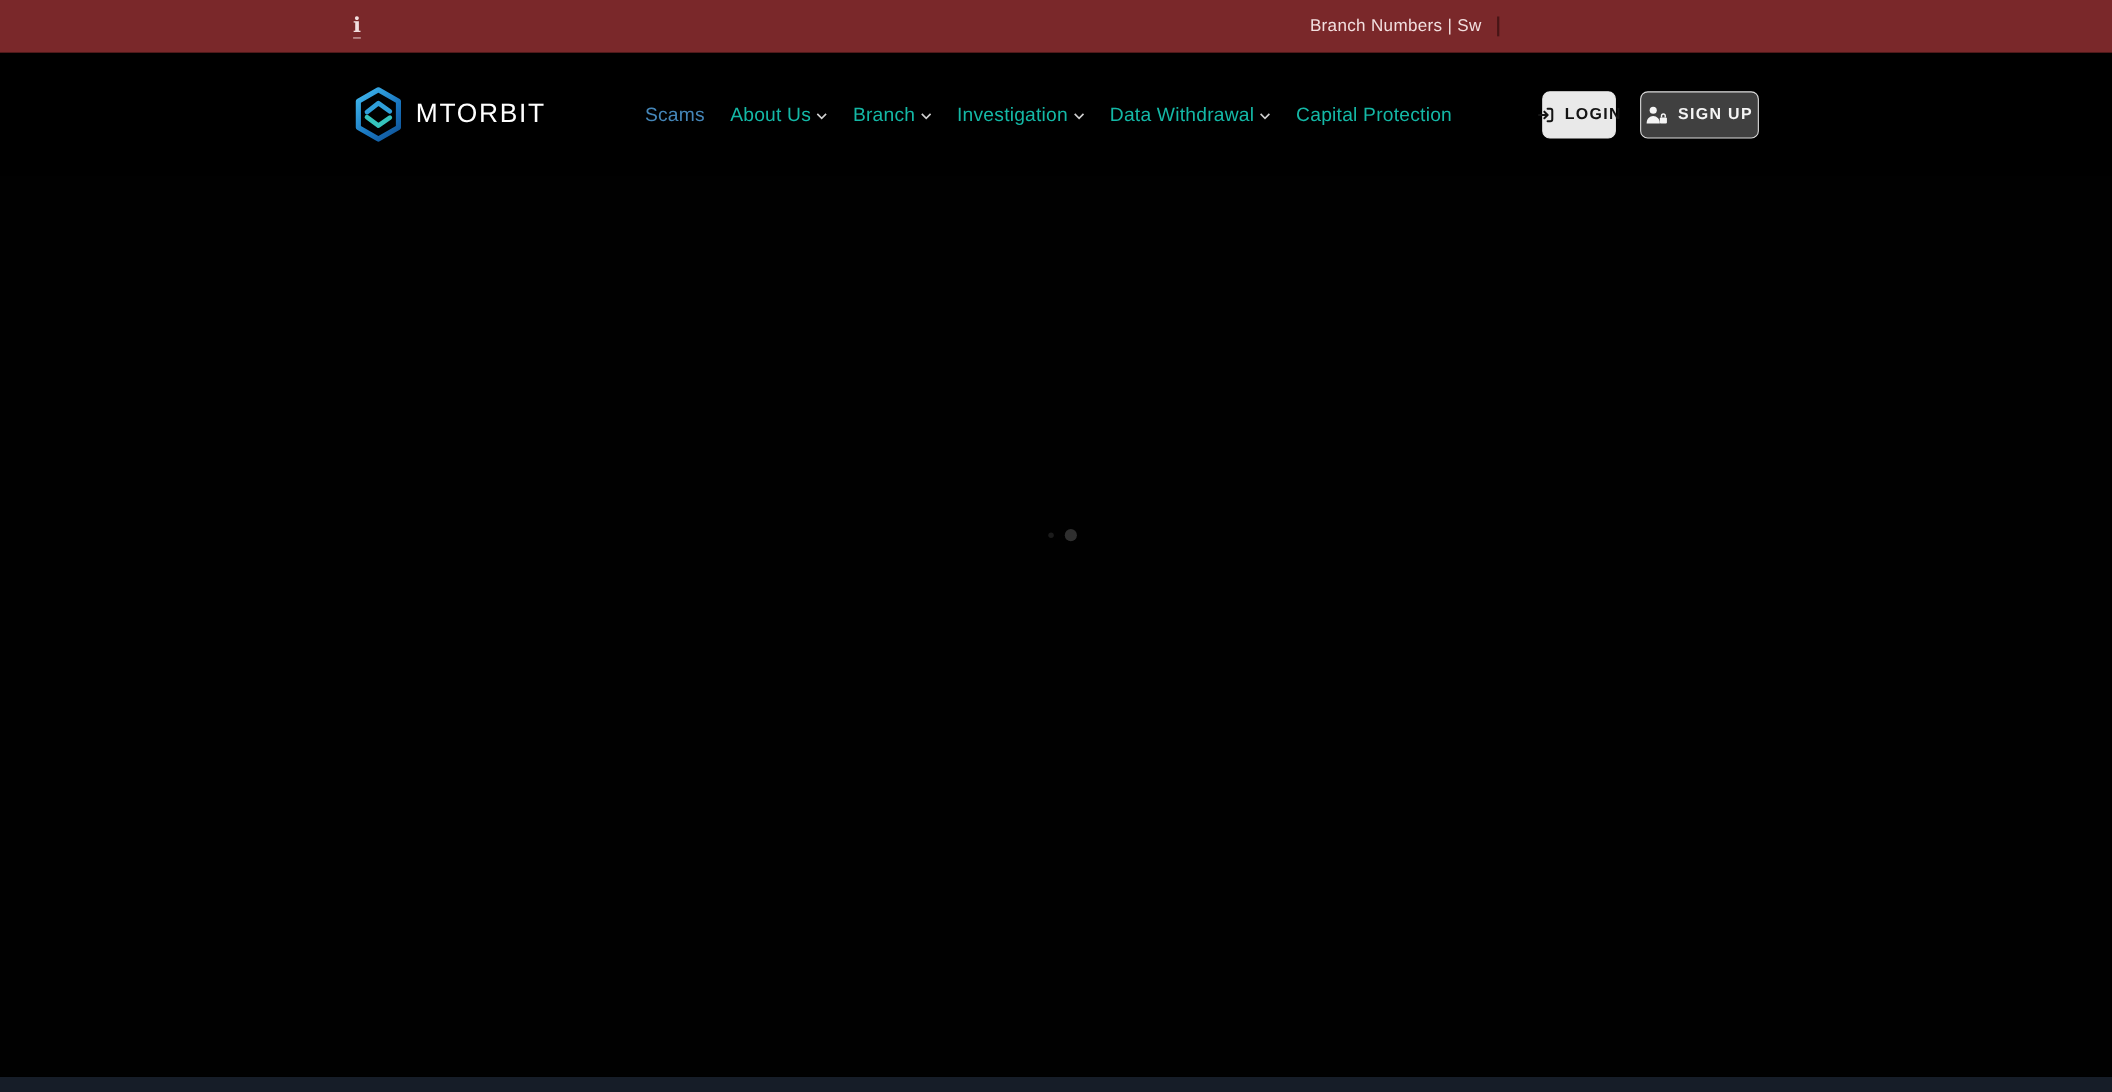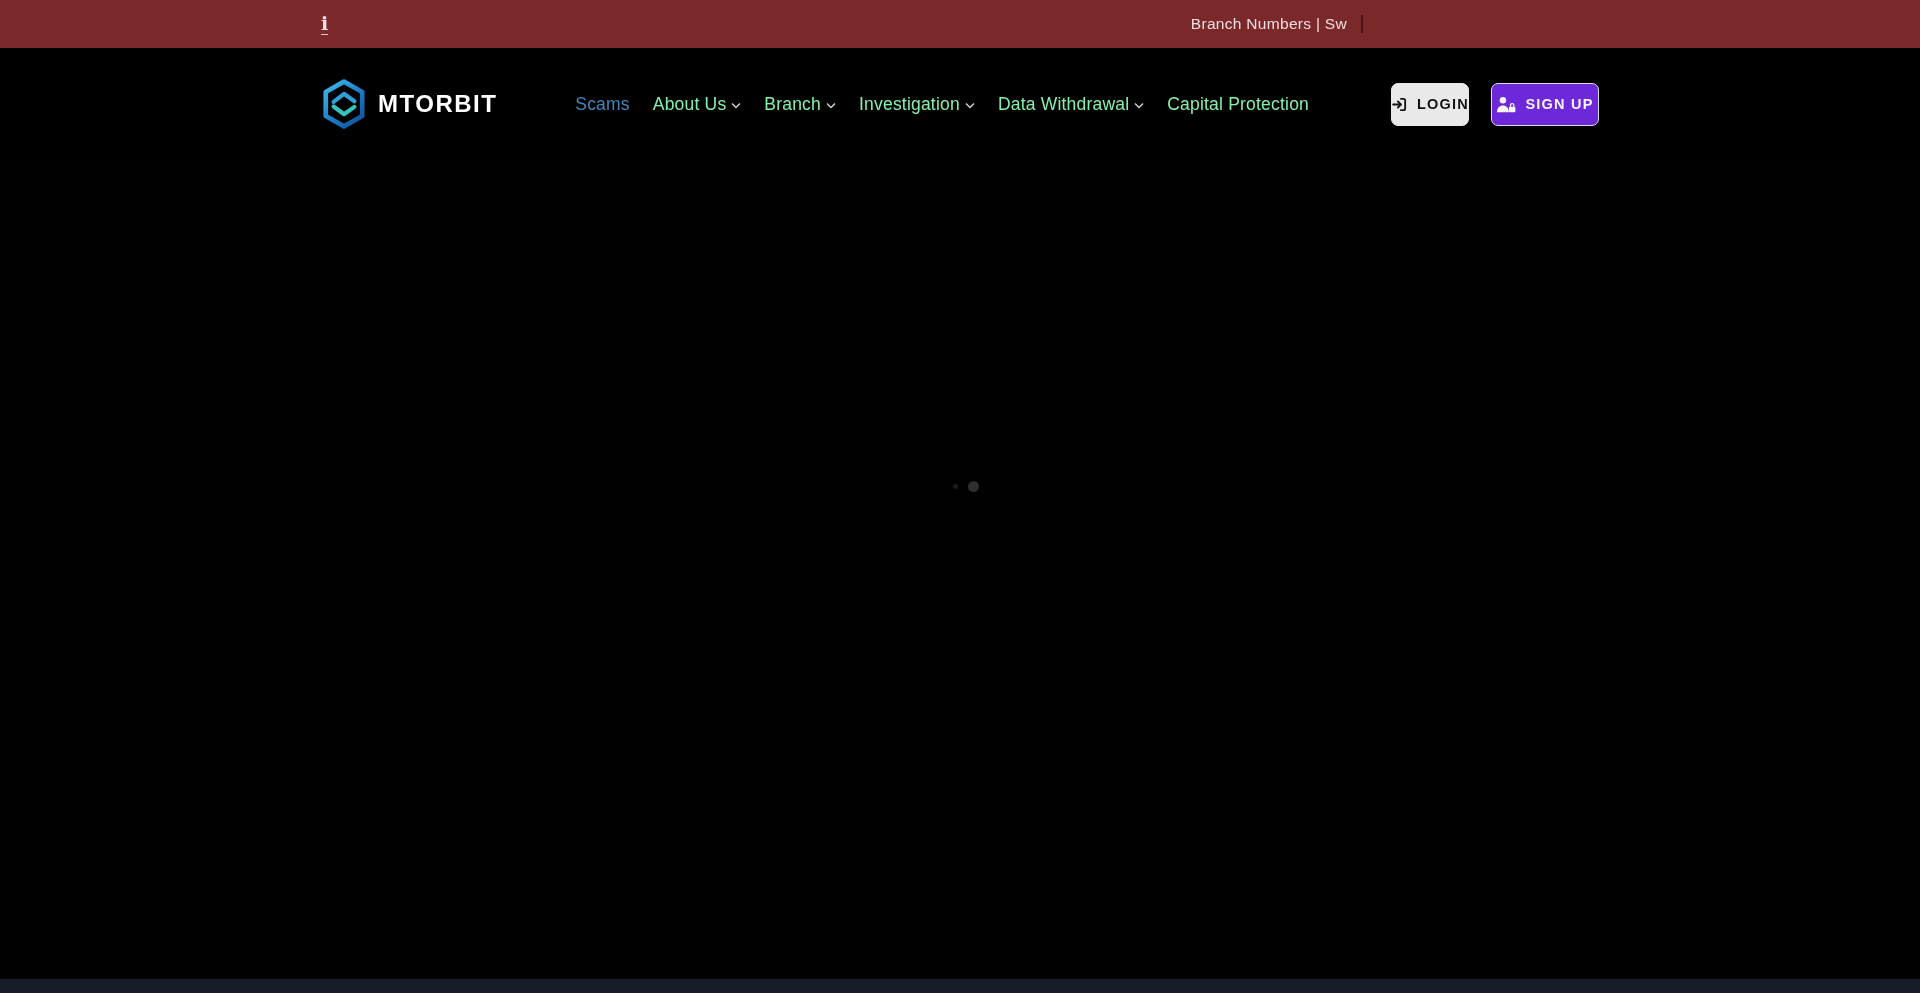--- a/index.html
+++ b/index.html
@@ -44,44 +44,44 @@
     height:112px; flex:0 0 112px;
     background:#000;
     display:flex; align-items:center;
   }
   .header-inner {
     width:1278px; margin:0 auto;
     display:flex; align-items:center;
   }
   .brand { display:flex; align-items:center; gap:11px; cursor:pointer; }
   .brand-name {
-    color:#fff; font-size:24px; font-weight:700; letter-spacing:1.5px;
+    color:#fff; font-size:24px; font-weight:400; letter-spacing:1.5px;
   }
   .nav {
     margin-left:auto; margin-right:82px;
     display:flex; align-items:center; gap:23px;
   }
   .nav-item {
     display:inline-flex; align-items:center; gap:5px;
-    color:#86efac; font-size:17.5px; text-decoration:none; cursor:pointer;
+    color:#14b8a6; font-size:17.5px; text-decoration:none; cursor:pointer;
     letter-spacing:.2px;
   }
   .nav-item.active { color:#4586b8; }
   .nav-item .chev { display:inline-block; margin-top:3px; color:#cfcfcf; }
   .actions { display:flex; align-items:center; gap:22px; }
   .btn {
     display:inline-flex; align-items:center; justify-content:center; gap:9px;
     height:43px; border-radius:7px; cursor:pointer;
     font-family:inherit; font-size:14.5px; font-weight:700; letter-spacing:1.2px;
   }
   .btn-login {
-    width:78px; background:#e9e9e9; color:#141414; border:1px solid #e9e9e9;
+    width:67px; background:#e9e9e9; color:#141414; border:1px solid #e9e9e9;
   }
   .btn-signup {
-    width:108px; background:#6d28d9; color:#f5f5f5; border:1px solid #dcdcdc;
+    width:108px; background:#404040; color:#f5f5f5; border:1px solid #dcdcdc;
   }
 
   
   .main { flex:1 1 auto; position:relative; background:#010101; }
   .loader {
     position:absolute; left:953px; top:320px; height:13px;
     display:flex; align-items:center; gap:10px;
   }
   .dot-small { width:5px; height:5px; border-radius:50%; background:#1b1b1b; }
   .dot-large { width:11px; height:11px; border-radius:50%; background:#2f2f2f; }

